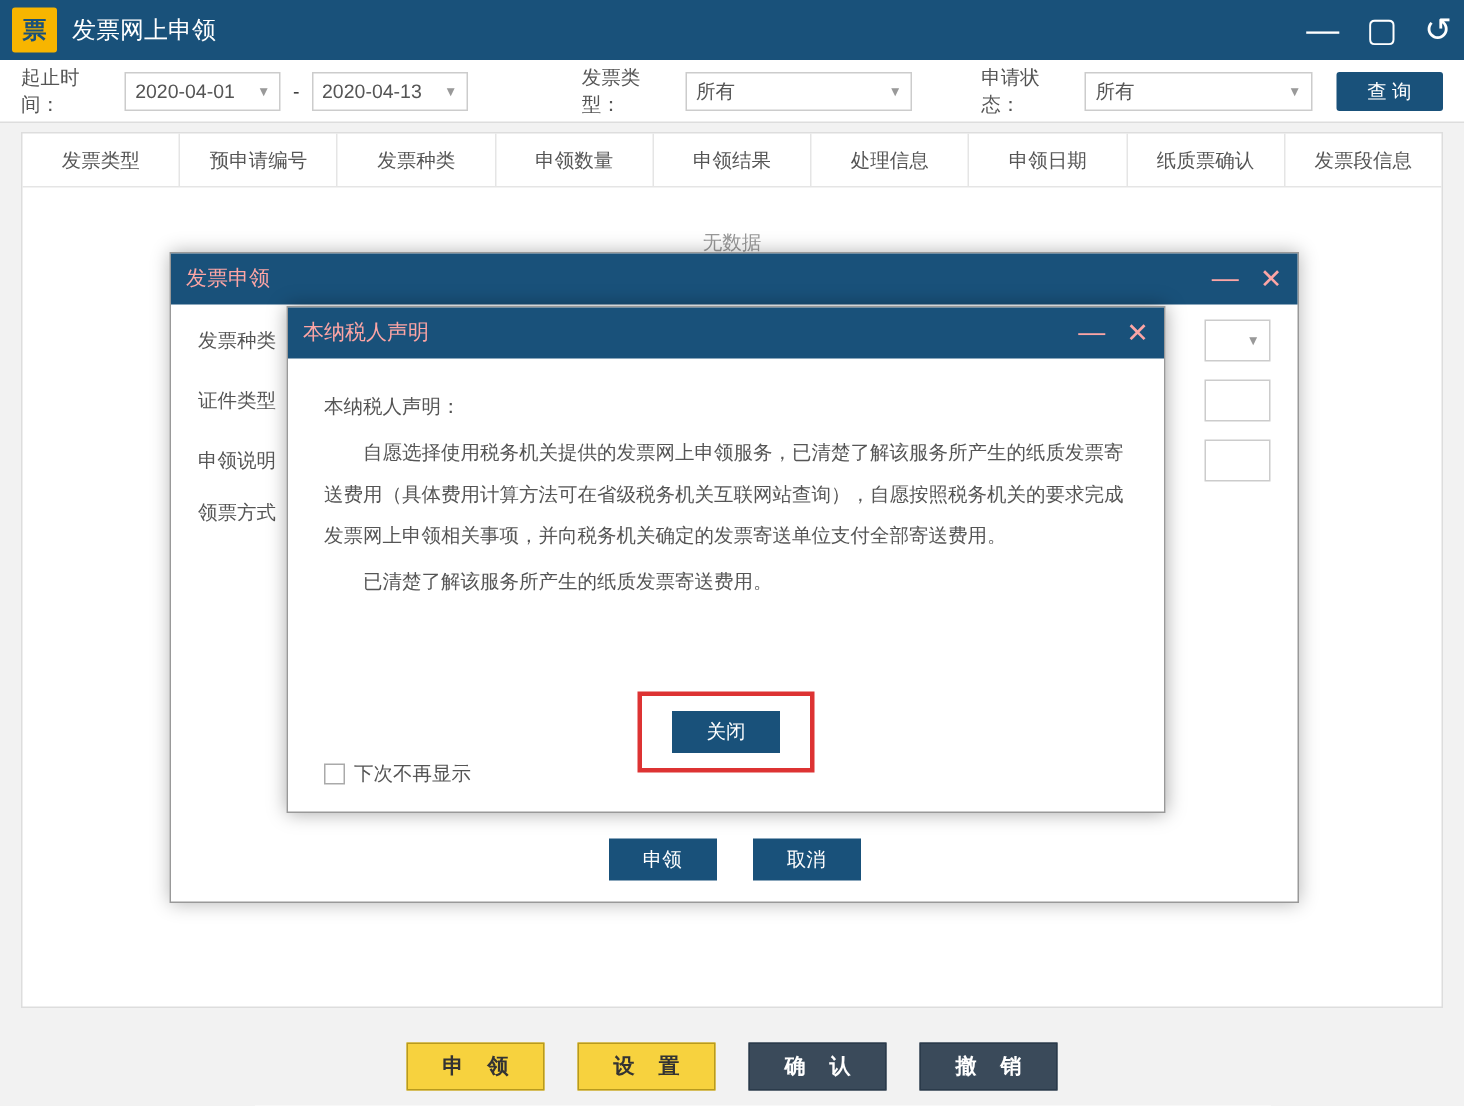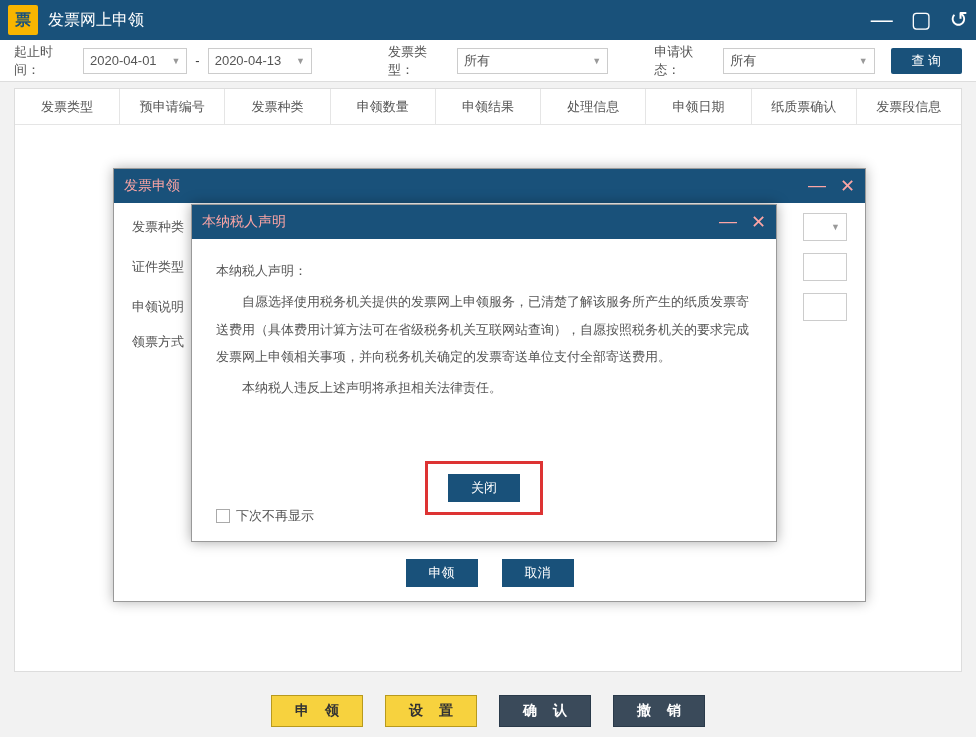--- a/index.html
+++ b/index.html
@@ -97,20 +97,21 @@
     <div class="th">发票类型</div>
     <div class="th">预申请编号</div>
     <div class="th">发票种类</div>
     <div class="th">申领数量</div>
     <div class="th">申领结果</div>
     <div class="th">处理信息</div>
     <div class="th">申领日期</div>
     <div class="th">纸质票确认</div>
     <div class="th">发票段信息</div>
   </div>
+  <div class="nodata">无数据</div>
 </div>
 
 <div class="bottom-bar">
   <button class="btn-yellow">申 领</button>
   <button class="btn-yellow">设 置</button>
   <button class="btn-dark">确 认</button>
   <button class="btn-dark">撤 销</button>
 </div>
 
 <div class="modal1">
@@ -161,21 +162,21 @@
   <div class="modal-title">
     <span>本纳税人声明</span>
     <div class="modal-title-icons">
       <span>—</span>
       <span>✕</span>
     </div>
   </div>
   <div class="decl-body">
     <p>本纳税人声明：</p>
     <p>　　自愿选择使用税务机关提供的发票网上申领服务，已清楚了解该服务所产生的纸质发票寄送费用（具体费用计算方法可在省级税务机关互联网站查询），自愿按照税务机关的要求完成发票网上申领相关事项，并向税务机关确定的发票寄送单位支付全部寄送费用。</p>
-    <p>　　本纳税人违反上述声明将承担相关法律责任。</p>
+    <p>　　已清楚了解该服务所产生的纸质发票寄送费用。</p>
   </div>
   <div class="modal2-footer">
     <div class="chk-wrap">
       <div class="chk"></div>
       <span>下次不再显示</span>
     </div>
     <div class="close-frame">
       <button class="btn-close">关闭</button>
     </div>
   </div>

